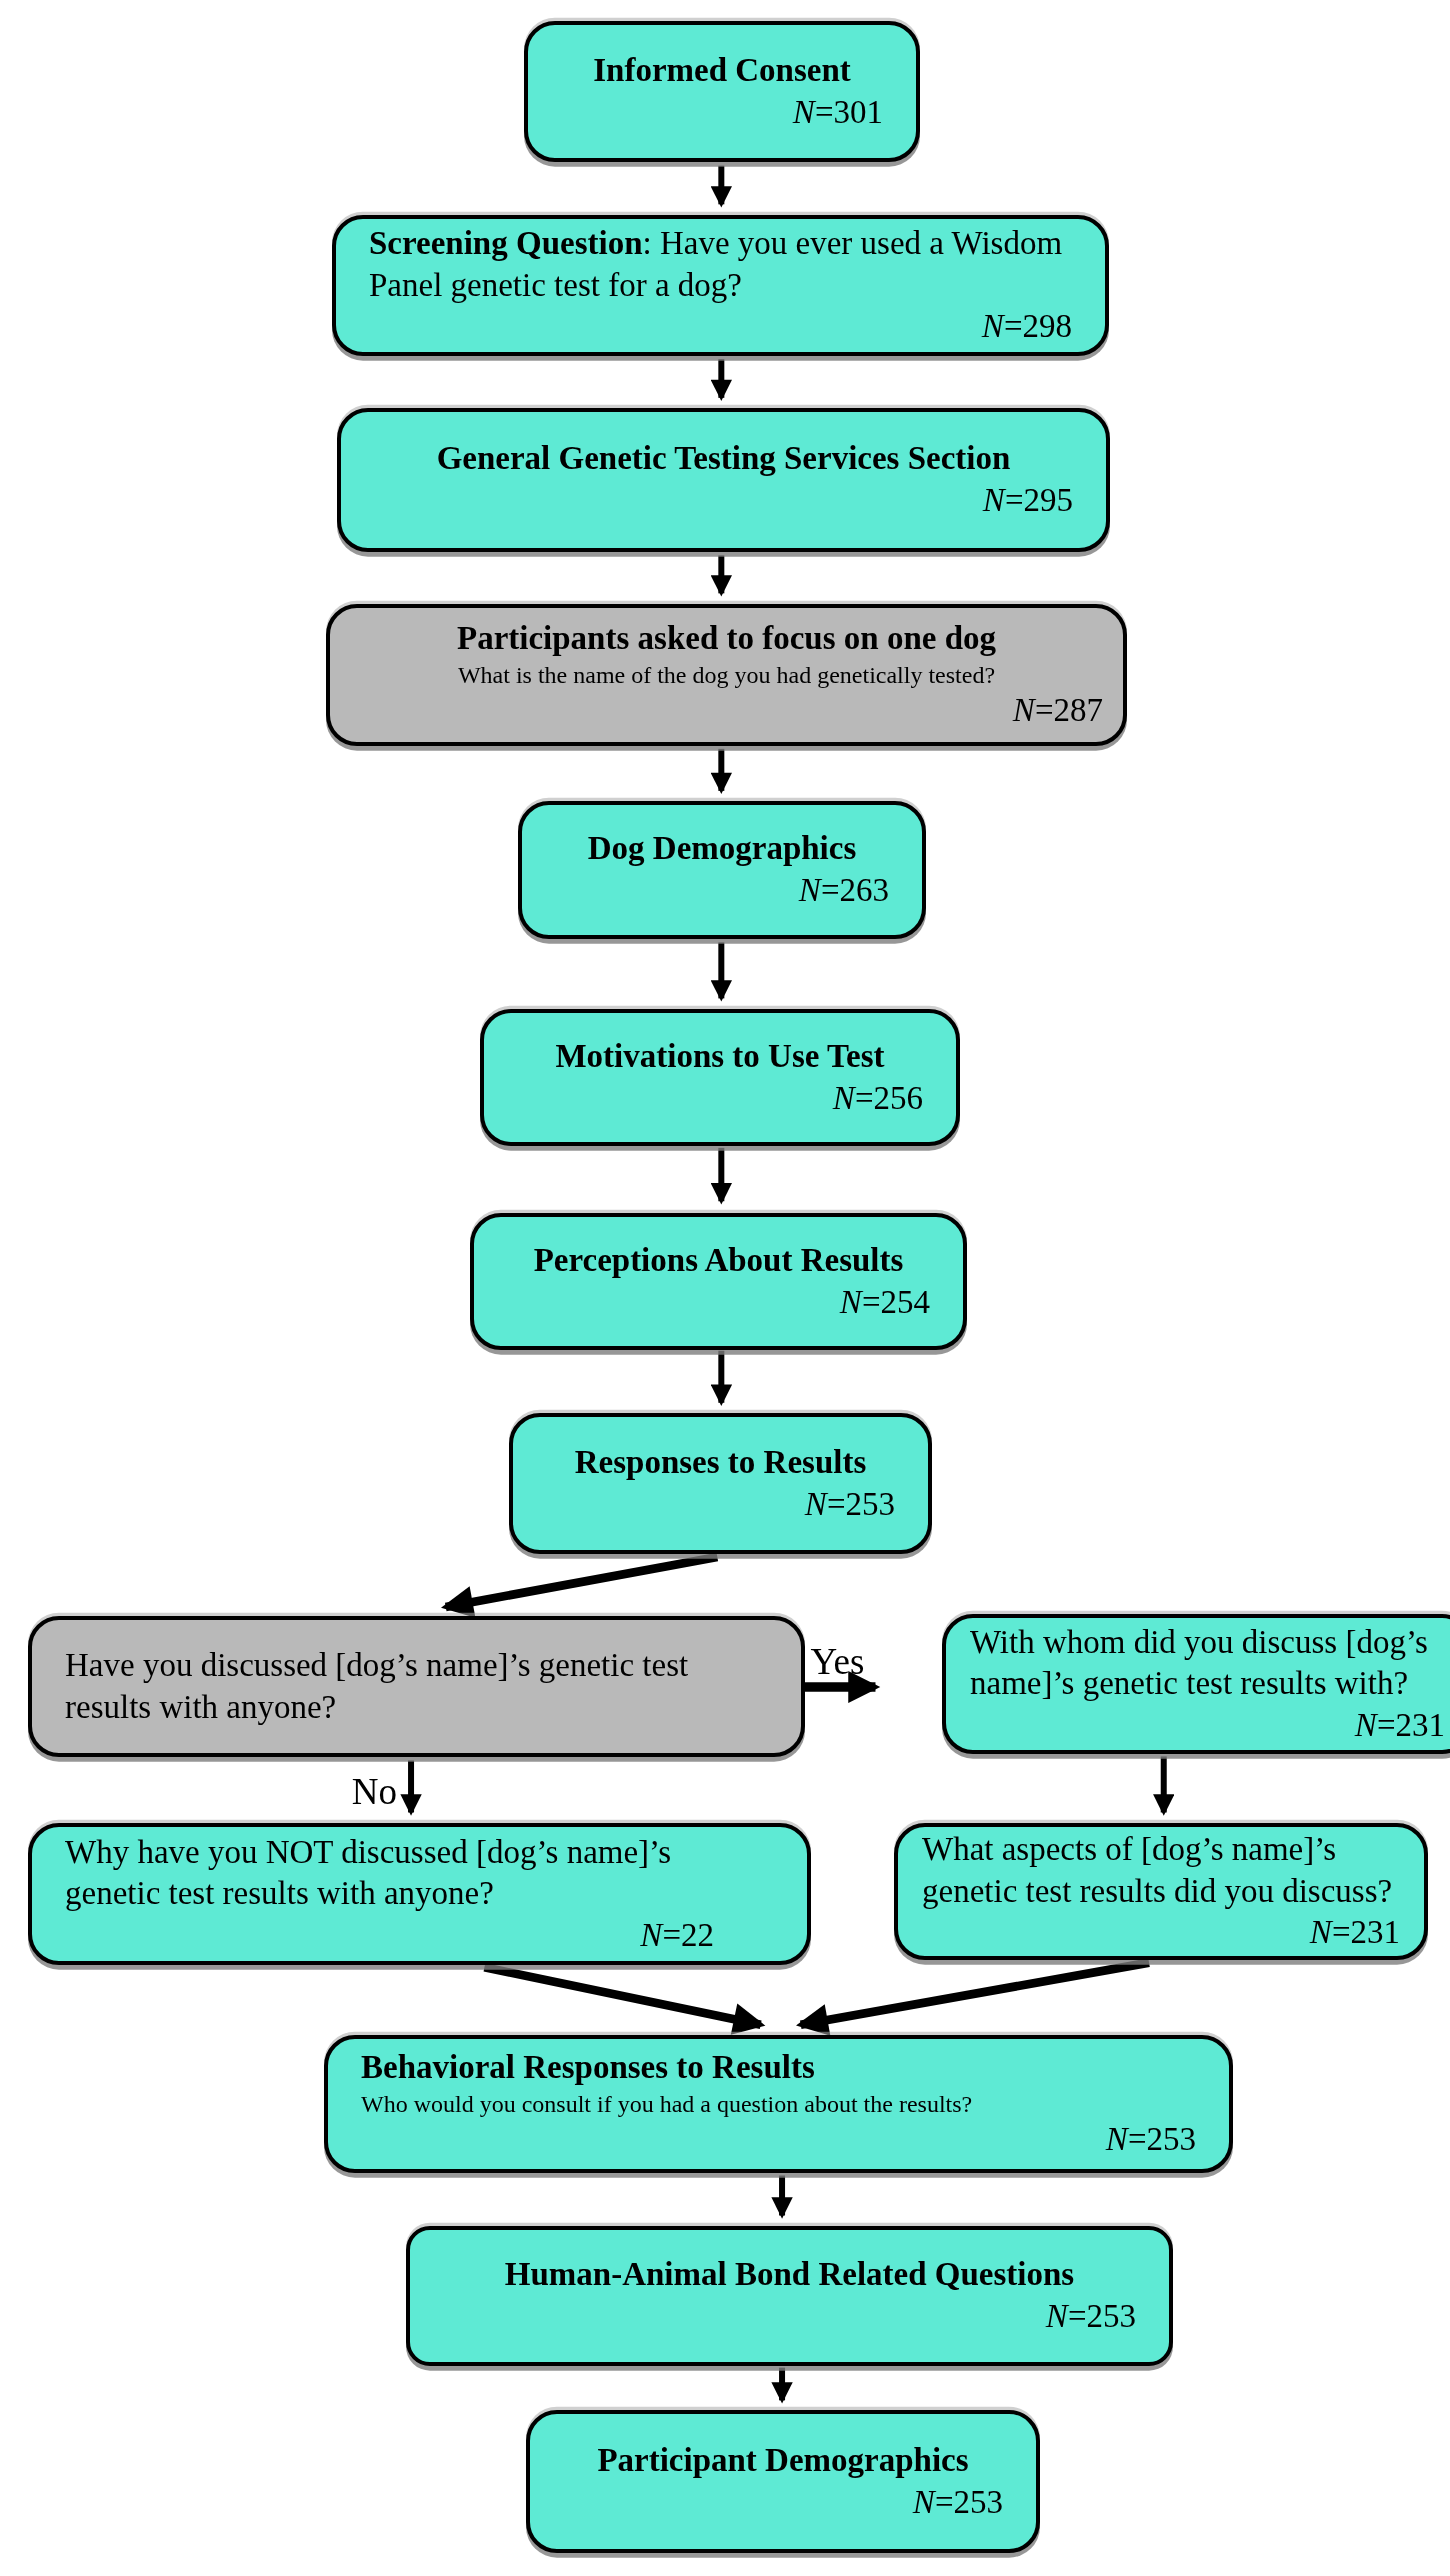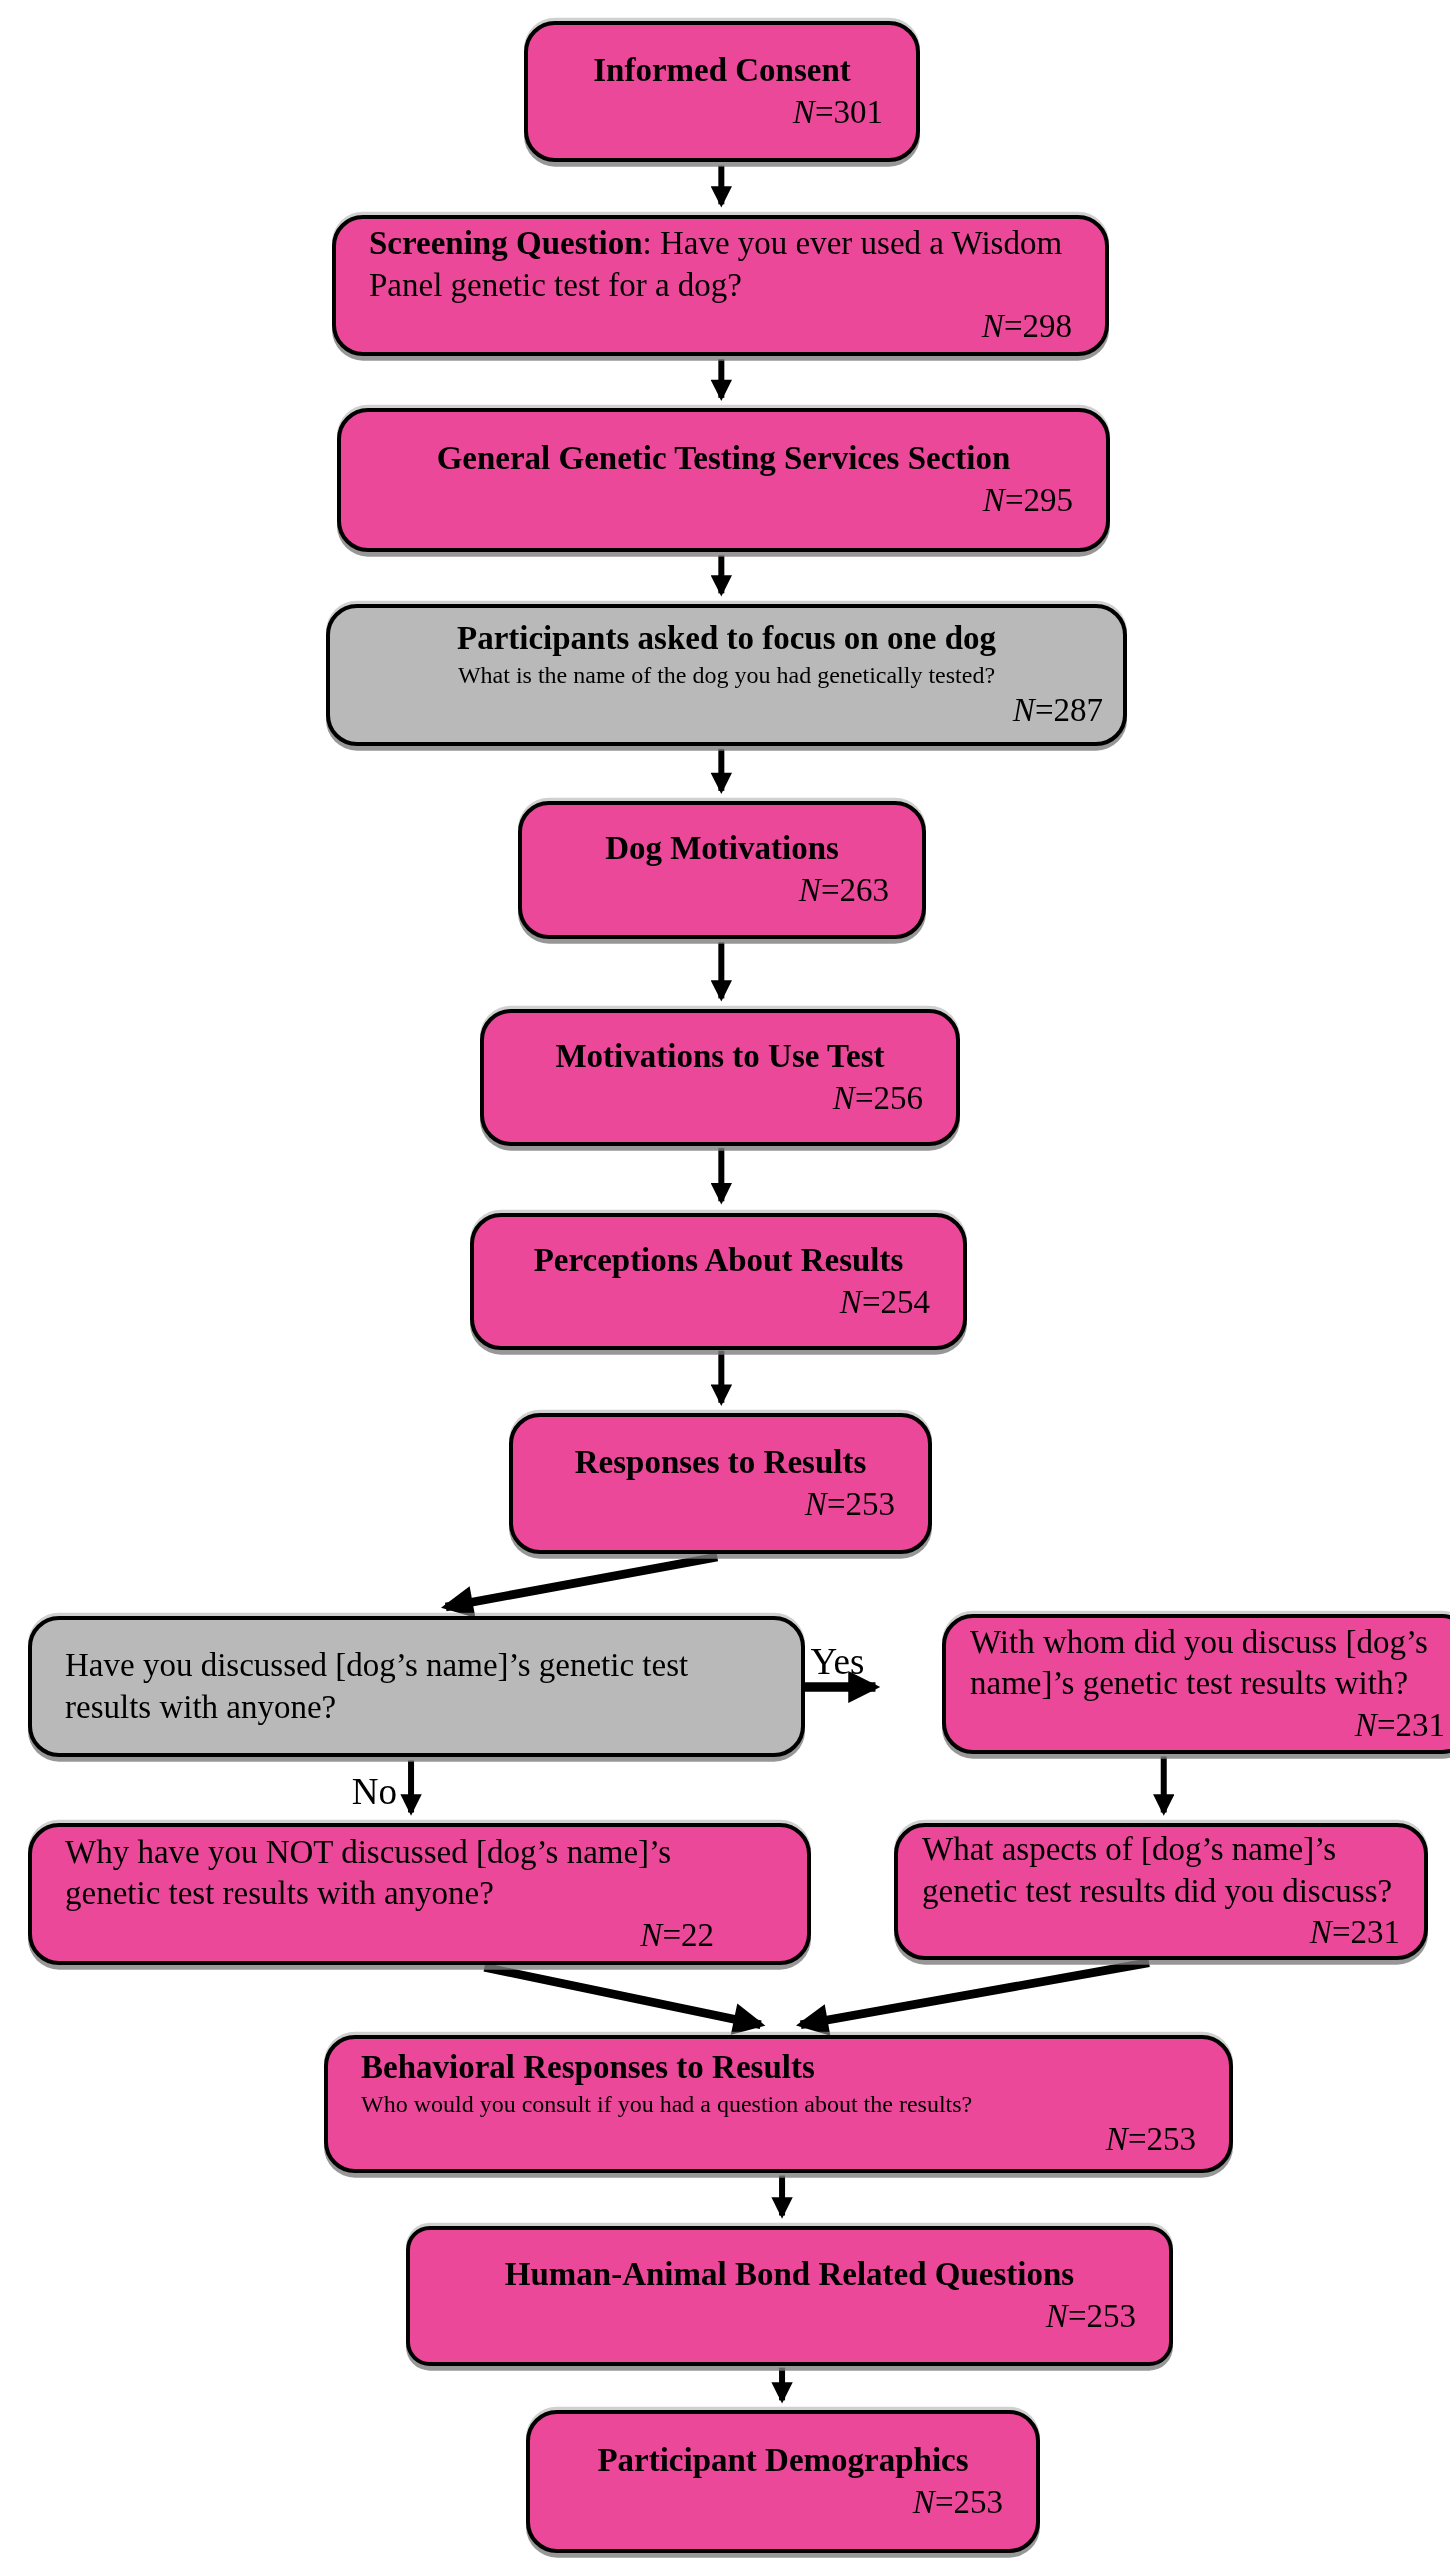--- a/index.html
+++ b/index.html
@@ -11,21 +11,21 @@
     font-family:"Liberation Serif","DejaVu Serif",serif;
     color:#000;
     overflow:hidden;
   }
   #edges{position:absolute;left:0;top:0;width:1450px;height:2576px;pointer-events:none;}
   .node{
     position:absolute;
     box-sizing:border-box;
     border:4px solid #000;
     border-radius:31px;
-    background:#ec4899;
+    background:#5eead4;
     display:flex;
     flex-direction:column;
     justify-content:center;
     padding:5.3px 33px;
     font-size:33px;
     line-height:1.26;
     box-shadow:0 4.7px 0 rgba(125,125,125,0.8), 0 -3.3px 0 rgba(170,170,170,0.55);
   }
   .node.gray{background:#b9b9b9;}
   .title{font-weight:bold;text-align:center;}
@@ -89,21 +89,21 @@
     <div class="n"><i>N</i><span>=295</span></div>
   </div>
 
   <div class="node gray" style="left:326px;top:604px;width:801px;height:142px;padding:5.3px 20px;">
     <div class="title">Participants asked to focus on one dog</div>
     <div class="q nowrap">What is the name of the dog you had genetically tested?</div>
     <div class="n"><i>N</i><span>=287</span></div>
   </div>
 
   <div class="node" style="left:518px;top:801px;width:408px;height:138px;">
-    <div class="title">Dog Motivations</div>
+    <div class="title">Dog Demographics</div>
     <div class="n"><i>N</i><span>=263</span></div>
   </div>
 
   <div class="node" style="left:480px;top:1009px;width:480px;height:137px;">
     <div class="title">Motivations to Use Test</div>
     <div class="n"><i>N</i><span>=256</span></div>
   </div>
 
   <div class="node" style="left:470px;top:1213px;width:497px;height:137px;">
     <div class="title">Perceptions About Results</div>

